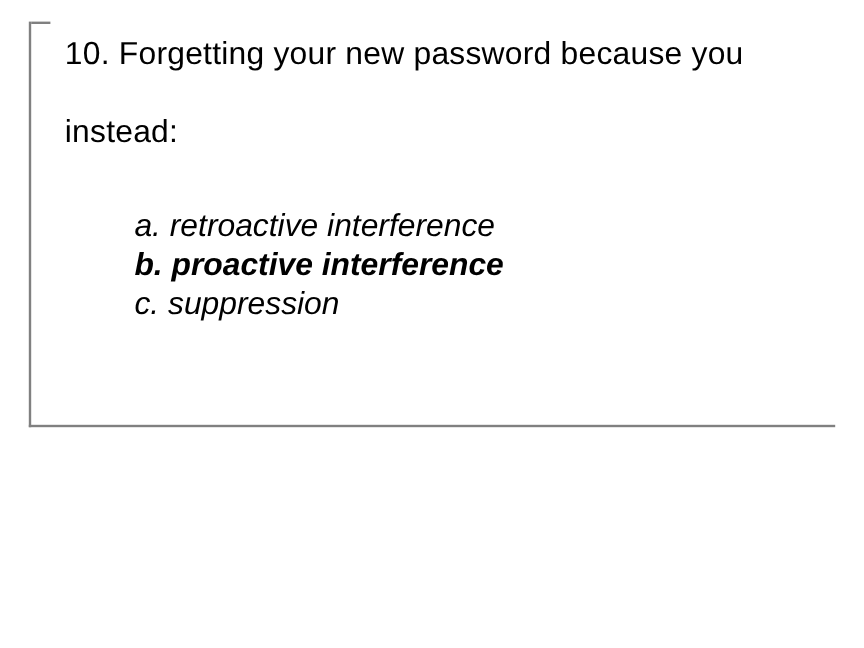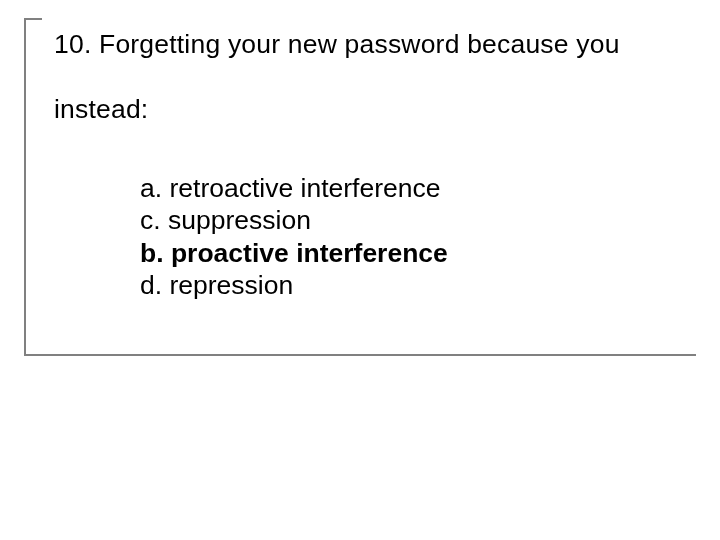--- a/index.html
+++ b/index.html
@@ -39,24 +39,25 @@
     position: absolute;
     left: 54px;
     top: 28px;
     width: 590px;
     font-size: 26.5px;
     line-height: 1.22;
     letter-spacing: 0.2px;
   }
   .options {
     position: absolute;
-    left: 140px;
+    left: 112px;
     top: 172px;
     font-size: 26.5px;
     line-height: 1.22;
+    font-style: italic;
   }
   .opt {
     white-space: nowrap;
   }
   .bold {
     font-weight: bold;
   }
 </style>
 </head>
 <body>
@@ -68,26 +69,22 @@
     <span>10. Forgetting your new password because you</span><br>
     <br>
     <span>instead:</span>
   </div>
 
   <div class="options">
     <div class="opt">
       <span>a.</span>
       <span>retroactive interference</span>
     </div>
-    <div class="opt">
-      <span>c.</span>
-      <span>suppression</span>
-    </div>
     <div class="opt bold">
       <span>b.</span>
       <span>proactive interference</span>
     </div>
     <div class="opt">
-      <span>d.</span>
-      <span>repression</span>
+      <span>c.</span>
+      <span>suppression</span>
     </div>
   </div>
 </div>
 
 </body></html>

